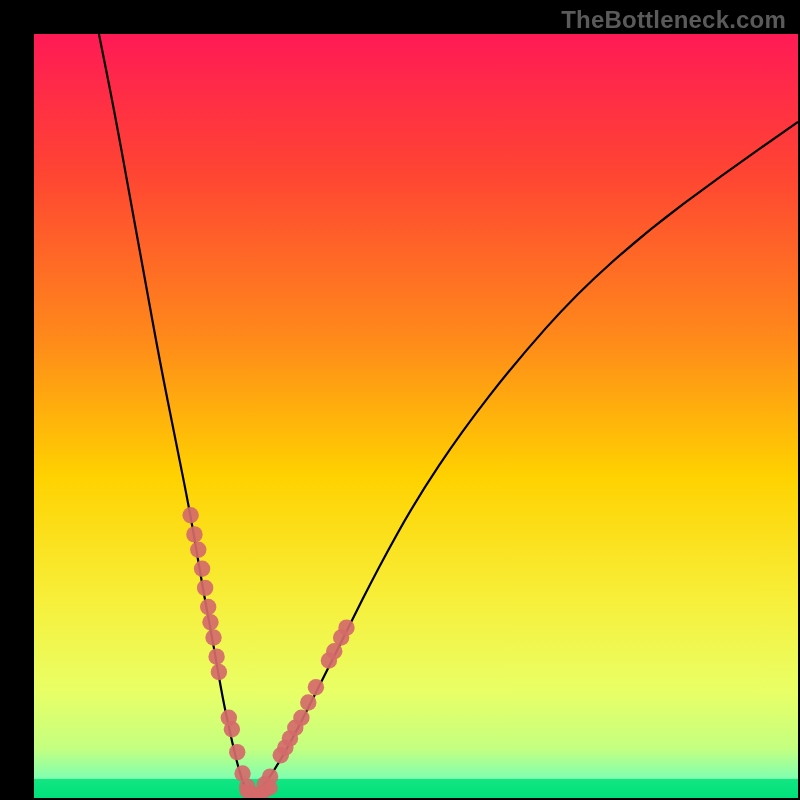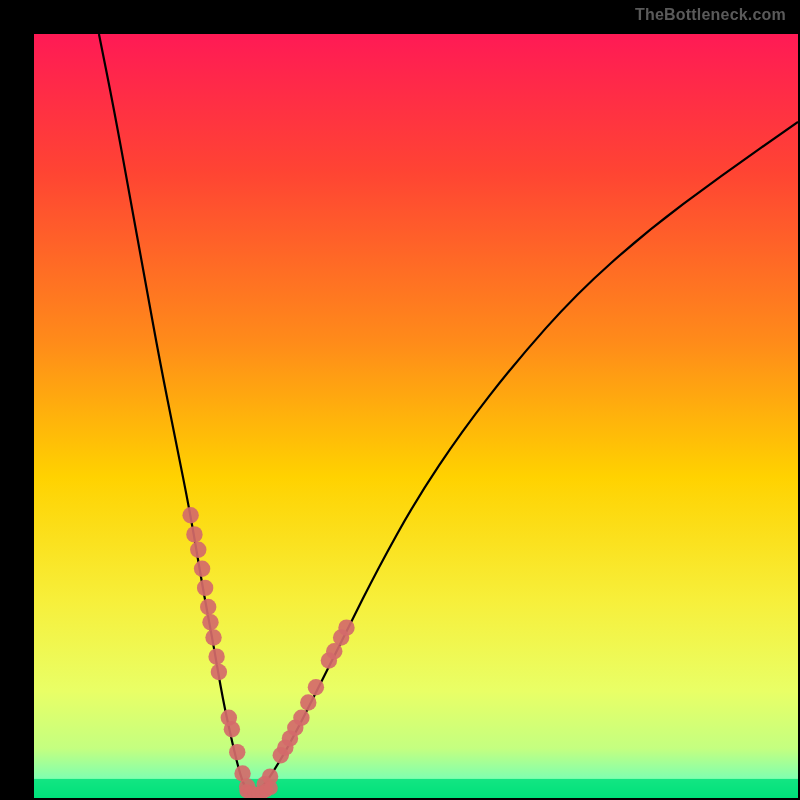--- a/index.html
+++ b/index.html
@@ -8,21 +8,21 @@
     position: absolute;
     top: 0; left: 0;
     width: 800px; height: 800px;
     background: #000;
   }
   .watermark {
     position: absolute;
     top: 6px;
     right: 14px;
     font-family: Arial, Helvetica, sans-serif;
-    font-size: 16px;
+    font-size: 24px;
     font-weight: 600;
     color: #5a5a5a;
     letter-spacing: 0.2px;
   }
   .plot {
     position: absolute;
     top: 34px;
     left: 34px;
     width: 764px;
     height: 764px;

